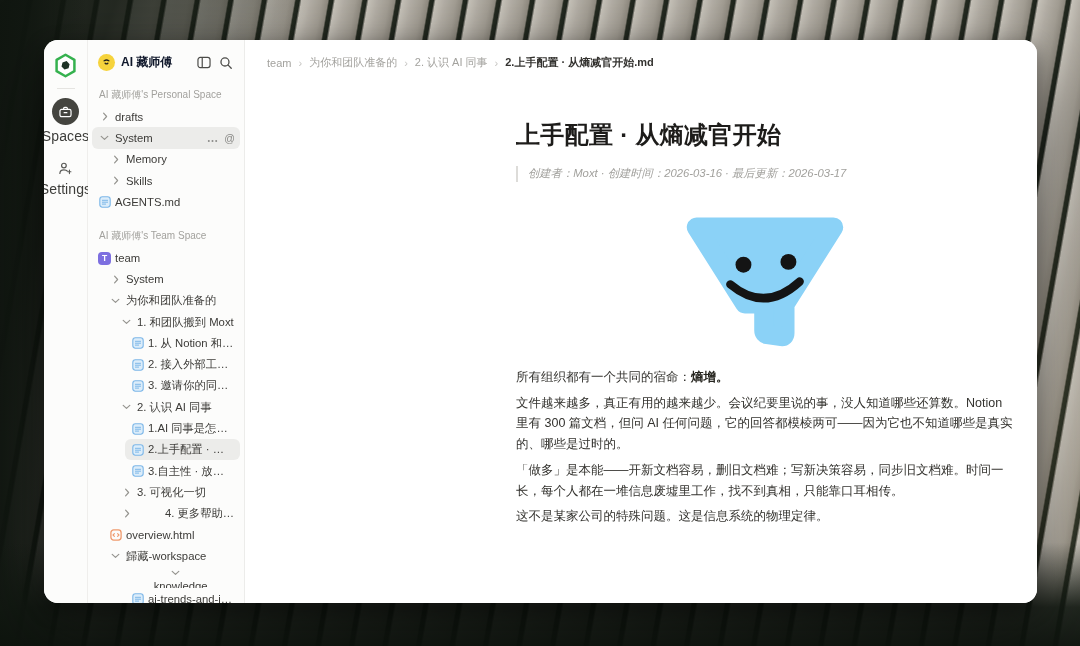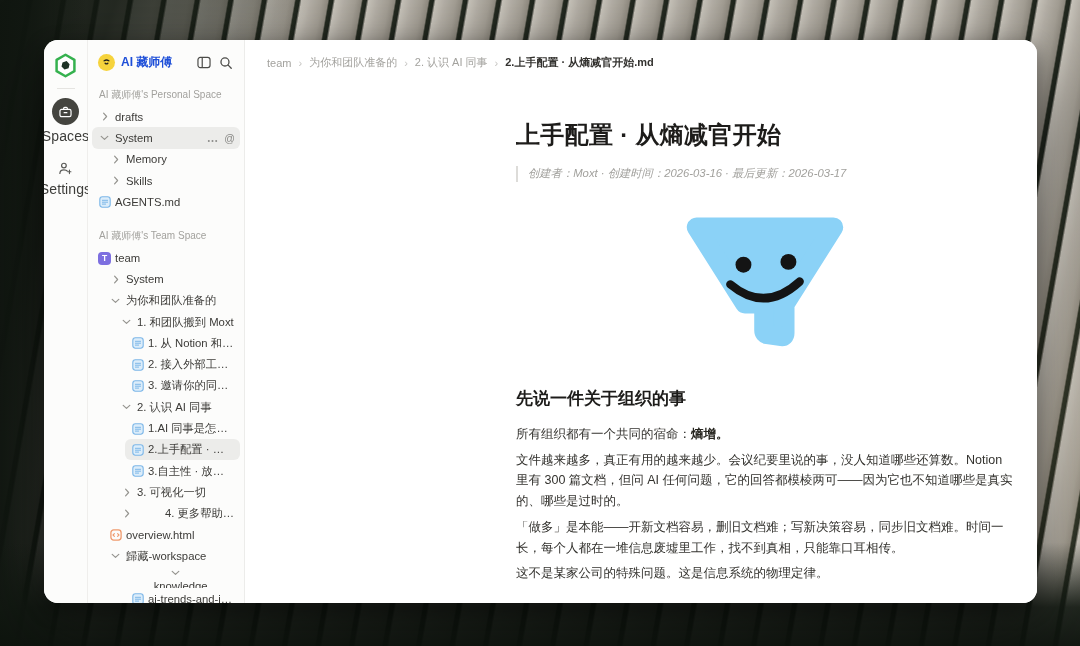--- a/index.html
+++ b/index.html
@@ -37,21 +37,21 @@
     display:flex; align-items:center; justify-content:center; }
   .rail-glyph { width:27px; height:20px; display:flex; align-items:center; justify-content:center; margin-top:4px; }
   .rail-label { font-size:14px; color:#3d3d3a; margin-top:3px; letter-spacing:0.1px; }
 
   
   .sidebar { width:157px; flex:0 0 157px; background:#fcfcfb; border-right:1px solid #ececea;
     display:flex; flex-direction:column; overflow:hidden; }
   .sb-header { display:flex; align-items:center; padding:14px 10px 8px 10px; gap:6px; }
   .avatar-yellow { width:17px; height:17px; border-radius:50%; background:var(--avatar_yellow,#f6d33c);
     display:flex; align-items:center; justify-content:center; flex:0 0 17px; }
-  .sb-title { font-size:12px; font-weight:700; color:#1d4ed8; flex:1 1 auto;
+  .sb-title { font-size:12px; font-weight:700; color:#0f172a; flex:1 1 auto;
     white-space:nowrap; overflow:hidden; text-overflow:ellipsis; }
   .sb-hicon { width:16px; height:16px; display:flex; align-items:center; justify-content:center;
     cursor:pointer; flex:0 0 16px; }
 
   .tree { padding:4px 4px 0 4px; }
   .section-label { font-size:10px; color:#a2a19d; padding:5px 6px 4px 7px;
     white-space:nowrap; overflow:hidden; text-overflow:ellipsis; }
   .section-gap { margin-top:12px; }
   .trow { display:flex; align-items:center; height:21.3px; border-radius:6px;
     padding:0 5px 0 6px; cursor:pointer; }
@@ -362,21 +362,20 @@
         <span>创建者：Moxt · 创建时间：2026-03-16 · 最后更新：2026-03-17</span>
       </div>
       <div class="mascot">
         <svg width="178" height="141" viewBox="0 0 190 150">
           <path d="M22 16 H168 L116.5 97.5 H116 V129 Q116 133 112.5 132.5 L97.5 130.3 Q94 129.8 94 126 V97.5 H73.5 Z" fill="var(--mascot_blue,#8bd2f7)" stroke="var(--mascot_blue,#8bd2f7)" stroke-width="21" stroke-linejoin="round" stroke-linecap="round"></path>
           <circle cx="72" cy="56" r="8.5" fill="#141414"></circle>
           <circle cx="120" cy="53" r="8.5" fill="#141414"></circle>
           <path d="M58 77 Q95 108 132 74" fill="none" stroke="#141414" stroke-width="9" stroke-linecap="round"></path>
         </svg>
       </div>
-      <h2>先说一件关于组织的事</h2>
       <div class="paras" id="paragraphs">
           <p><span>所有组织都有一个共同的宿命：</span><strong>熵增。</strong></p>
           <p><span>文件越来越多，真正有用的越来越少。会议纪要里说的事，没人知道哪些还算数。Notion 里有 300 篇文档，但问 AI 任何问题，它的回答都模棱两可——因为它也不知道哪些是真实的、哪些是过时的。</span></p>
           <p><span>「做多」是本能——开新文档容易，删旧文档难；写新决策容易，同步旧文档难。时间一长，每个人都在一堆信息废墟里工作，找不到真相，只能靠口耳相传。</span></p>
           <p><span>这不是某家公司的特殊问题。这是信息系统的物理定律。</span></p>
         </div>
     </article>
   </main>
 
 </div>

